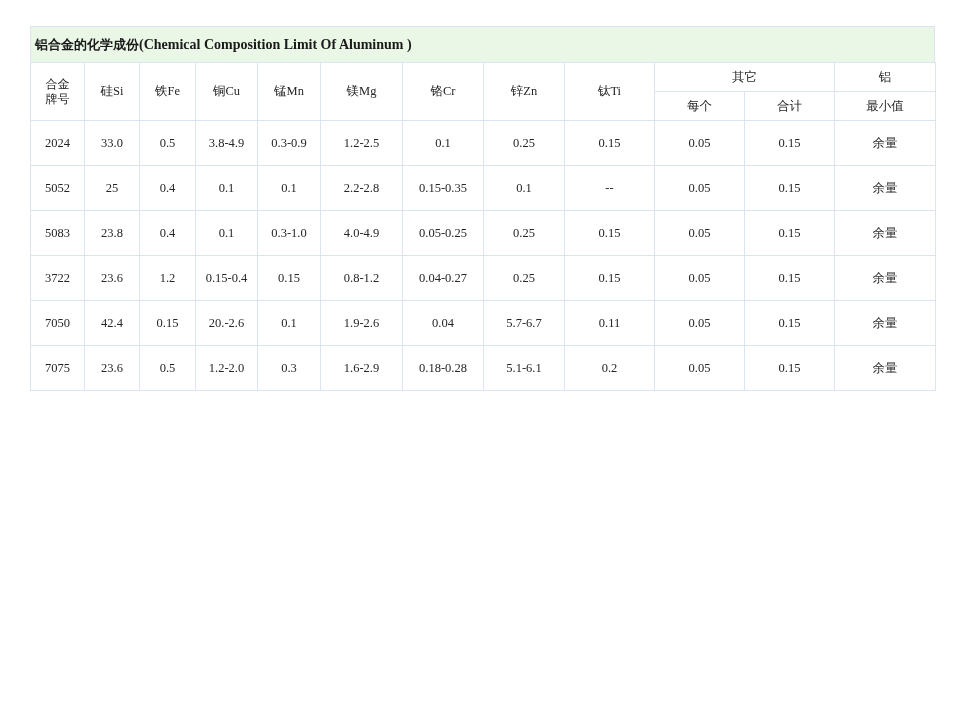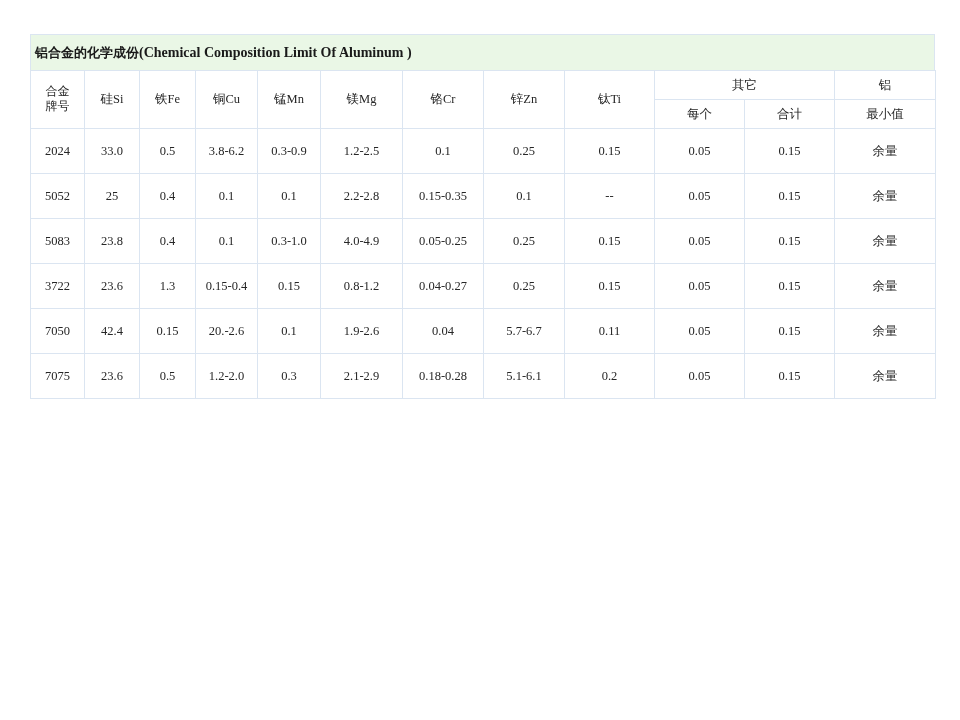--- a/index.html
+++ b/index.html
@@ -13,21 +13,20 @@
     font-family: "Liberation Serif", "DejaVu Serif", serif;
     position: relative;
     overflow: hidden;
   }
 
   #sheet {
     position: absolute;
     left: 30px;
     top: 26px;
     width: 905px;
-    margin-top: 8px;
   }
 
   
   .title-band {
     box-sizing: border-box;
     width: 905px;
     height: 36px;
     background: #eaf7e6;
     border: 1px solid #dbe5f1;
     border-bottom: none;
@@ -74,21 +73,21 @@
   table.alloy th {
     height: 28px;
   }
   table.alloy th.tall {
     height: 56px;
   }
   table.alloy td {
     height: 44px;
   }
   .cjk {
-    font-family: Liberation Mono, monospace;
+    font-family: Liberation Sans, sans-serif;
     font-size: 12px;
   }
   .stack-line {
     display: block;
     line-height: 1.25;
   }
 
   
   col.c-grade { width: 54px; }
   col.c-si    { width: 55px; }
@@ -148,21 +147,21 @@
         <th class="cjk">每个</th>
         <th class="cjk">合计</th>
         <th class="cjk">最小值</th>
       </tr>
     </thead>
     <tbody id="table-body">
         <tr>
           <td>2024</td>
           <td>33.0</td>
           <td>0.5</td>
-          <td>3.8-6.2</td>
+          <td>3.8-4.9</td>
           <td>0.3-0.9</td>
           <td>1.2-2.5</td>
           <td>0.1</td>
           <td>0.25</td>
           <td>0.15</td>
           <td>0.05</td>
           <td>0.15</td>
           <td class="cjk">余量</td>
         </tr>
         <tr>
@@ -189,21 +188,21 @@
           <td>0.05-0.25</td>
           <td>0.25</td>
           <td>0.15</td>
           <td>0.05</td>
           <td>0.15</td>
           <td class="cjk">余量</td>
         </tr>
         <tr>
           <td>3722</td>
           <td>23.6</td>
-          <td>1.3</td>
+          <td>1.2</td>
           <td>0.15-0.4</td>
           <td>0.15</td>
           <td>0.8-1.2</td>
           <td>0.04-0.27</td>
           <td>0.25</td>
           <td>0.15</td>
           <td>0.05</td>
           <td>0.15</td>
           <td class="cjk">余量</td>
         </tr>
@@ -220,21 +219,21 @@
           <td>0.05</td>
           <td>0.15</td>
           <td class="cjk">余量</td>
         </tr>
         <tr>
           <td>7075</td>
           <td>23.6</td>
           <td>0.5</td>
           <td>1.2-2.0</td>
           <td>0.3</td>
-          <td>2.1-2.9</td>
+          <td>1.6-2.9</td>
           <td>0.18-0.28</td>
           <td>5.1-6.1</td>
           <td>0.2</td>
           <td>0.05</td>
           <td>0.15</td>
           <td class="cjk">余量</td>
         </tr>
       </tbody>
   </table>
 

